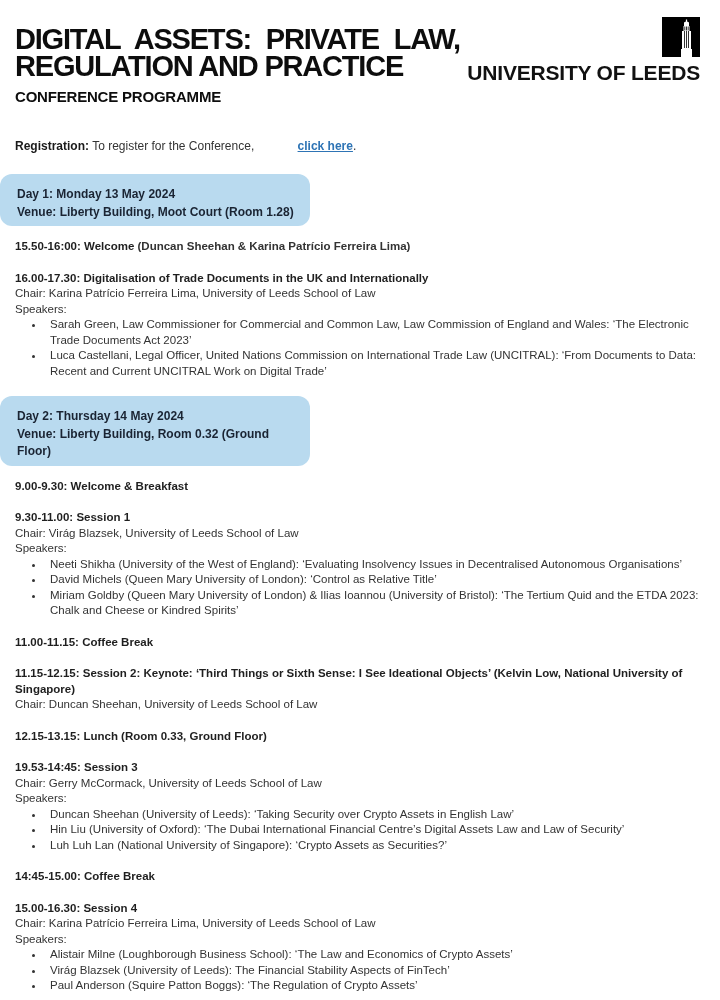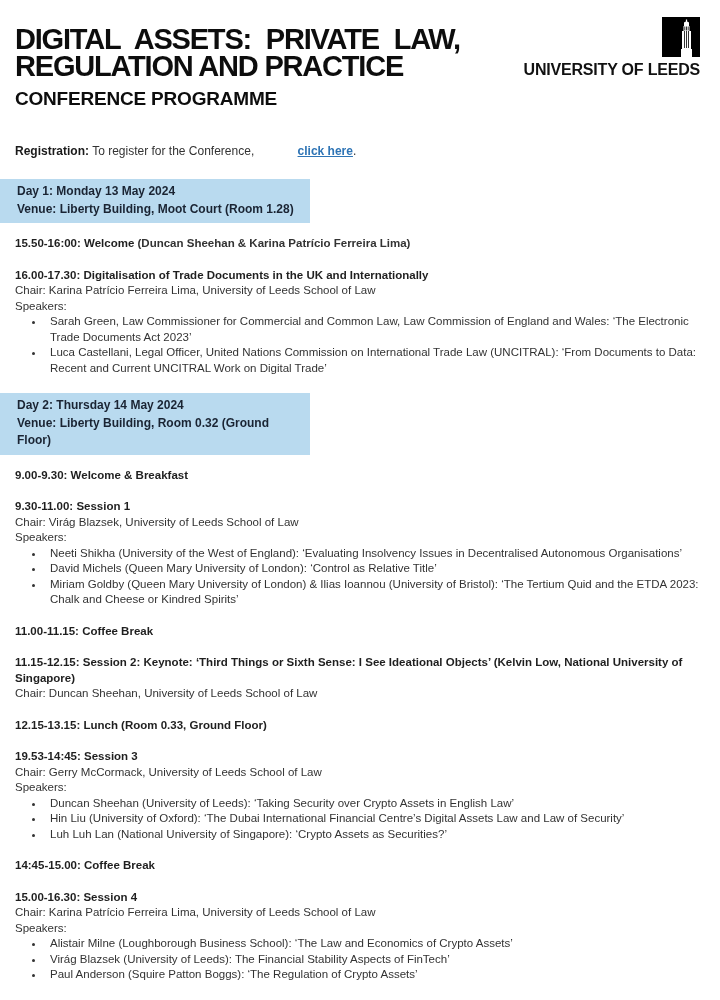--- a/index.html
+++ b/index.html
@@ -3,33 +3,33 @@
 <meta charset="utf-8">
 <style>
   html,body{margin:0;padding:0;background:#fff;}
   body{width:720px;height:1000px;overflow:hidden;font-family:"Liberation Sans",sans-serif;color:#333;}
   .page{box-sizing:border-box;height:100%;padding:26px 16px 0 15px;position:relative;}
 
   header{position:relative;}
   h1{margin:0;font-size:29px;line-height:27px;font-weight:bold;color:#0d0d0d;letter-spacing:-1.2px;}
   h1 .t1{display:block;word-spacing:8px;white-space:nowrap;}
   h1 .t2{display:block;}
-  .subtitle{margin-top:8px;font-size:19px;font-weight:bold;letter-spacing:-0.2px;color:#0d0d0d;}
+  .subtitle{margin-top:8px;font-size:15px;font-weight:bold;letter-spacing:-0.2px;color:#0d0d0d;}
 
   .logo{position:absolute;top:-9px;right:4px;text-align:right;}
   .logo svg{display:block;margin-left:auto;}
-  .logo-text{margin-top:4px;font-size:16px;font-weight:bold;letter-spacing:-0.2px;color:#111;white-space:nowrap;}
+  .logo-text{margin-top:4px;font-size:21px;font-weight:bold;letter-spacing:-0.2px;color:#111;white-space:nowrap;}
 
   .registration{margin:34px 0 0 0;font-size:12px;line-height:15px;color:#333;}
   .registration strong{color:#1a1a1a;}
   a.link{color:var(--link,#2E74B5);font-weight:bold;text-decoration:underline;cursor:pointer;margin-left:40px;}
 
   #programme{margin-top:20px;font-size:11.5px;line-height:15.5px;}
   .banner{margin:0 2px 13px -15px;width:310px;box-sizing:border-box;background:var(--banner,#B9DAEF);
-          padding:4px 10px 5px 17px;font-weight:bold;font-size:12px;line-height:17.5px;color:var(--banner-text,#1A2433);}
+          padding:12px 10px 5px 17px;font-weight:bold;font-size:12px;line-height:17.5px;color:var(--banner-text,#1A2433);border-radius:12px;}
   .banner + .event{margin-top:0;}
   .event + .banner{margin-top:17px;}
   .event{margin:0 0 16px 0;}
   .event strong{color:#1f1f1f;}
   .event .plain{font-weight:bold;color:#333;}
   .chair,.speakers-label{color:#333;}
   ul.speakers{margin:0;padding-left:30px;}
   ul.speakers li{padding-left:5px;margin:0;}
 </style>
 </head>

